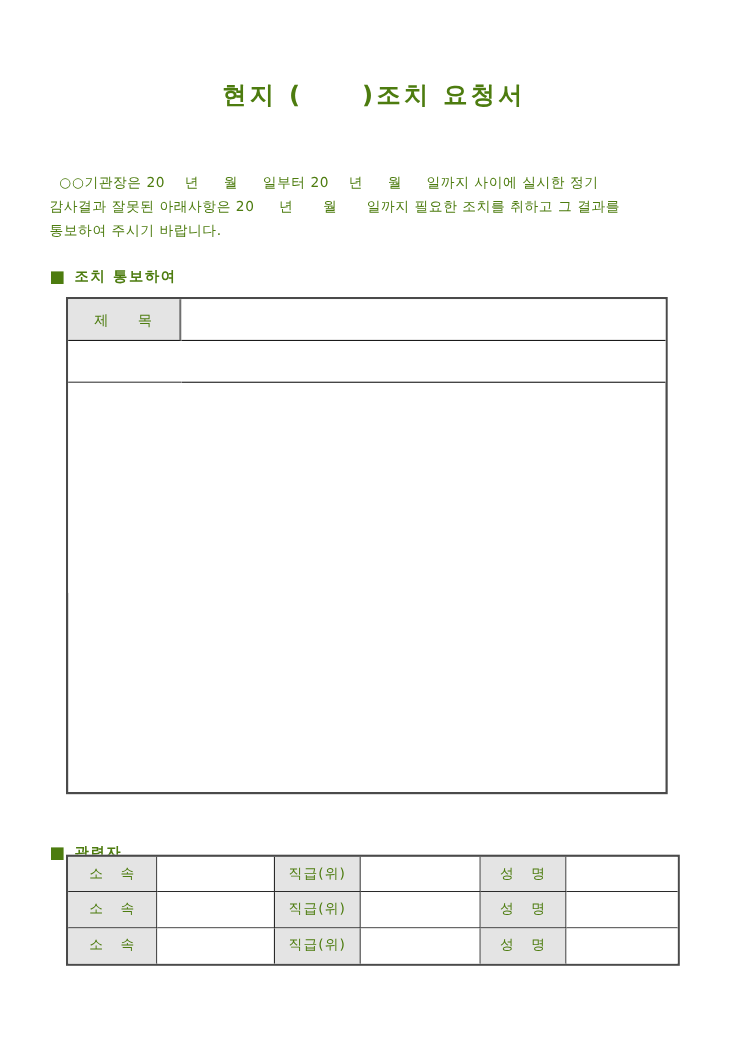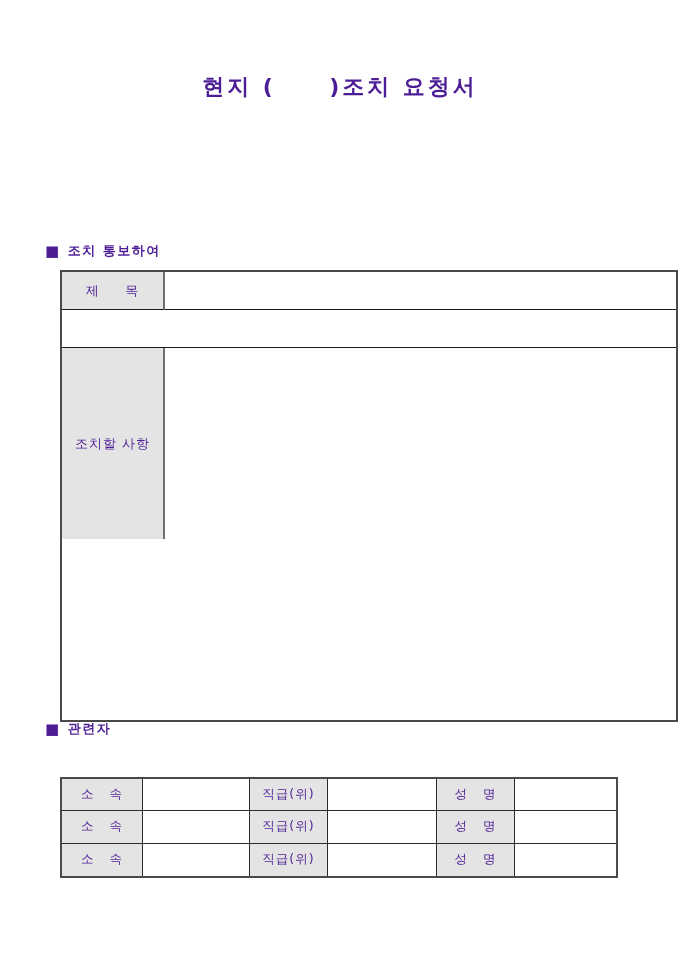--- a/index.html
+++ b/index.html
@@ -3,21 +3,21 @@
 <meta charset="utf-8">
 <style>
   html, body { margin: 0; padding: 0; background: #888; }
   .page {
     position: relative;
     width: 680px;
     height: 962px;
     margin: 0 auto;
     background: #ffffff;
     font-family: "DejaVu Sans", "Liberation Sans", sans-serif;
-    color: #4c1d95;
+    color: #4d7c0f;
     overflow: hidden;
   }
 
   .doc-title {
     position: absolute;
     top: 72px;
     left: 0;
     width: 100%;
     text-align: center;
     font-size: 22px;
@@ -39,28 +39,28 @@
   .section-heading {
     position: absolute;
     left: 45px;
     font-size: 13px;
     font-weight: bold;
     letter-spacing: 1.5px;
     white-space: pre;
   }
   .section-heading .bullet { font-size: 15px; margin-right: 7px; vertical-align: -1px; }
   .heading-request { top: 242px; }
-  .heading-related { top: 720px; }
+  .heading-related { top: 766px; }
 
   
   .request-table {
     position: absolute;
     left: 60px;
     top: 270px;
-    width: 618px;
+    width: 547px;
     height: 452px;
     display: grid;
     grid-template-columns: 103px 1fr;
     grid-template-rows: 38px 38px 191px 185px;
     border: 2px solid #4a4a4a;
     box-sizing: border-box;
     background: #ffffff;
   }
   .rt-label {
     background: #e4e4e4;
@@ -111,32 +111,36 @@
   .pt-col-last { border-right: none; }
   .pt-row-last { border-bottom: none; }
 </style>
 </head>
 <body>
 
 <div class="page">
 
   <div class="doc-title">현지 (     )조치 요청서</div>
 
+  <div class="intro">
+    <div class="intro-line">  ○○기관장은 20    년     월     일부터 20    년     월     일까지 사이에 실시한 정기</div>
+    <div class="intro-line">감사결과 잘못된 아래사항은 20     년      월      일까지 필요한 조치를 취하고 그 결과를</div>
+    <div class="intro-line">통보하여 주시기 바랍니다.</div>
+  </div>
 
   <div class="section-heading heading-request"><span class="bullet">■</span><span>조치 통보하여</span></div>
 
   <div class="request-table">
     <div class="rt-label">제     목</div>
     <div class="rt-value"></div>
 
     <div class="rt-value"></div>
 
     <div class="rt-value"></div>
 
-    <div class="rt-label rt-last">조치할 사항</div>
     <div class="rt-value rt-last"></div>
   </div>
 
   <div class="section-heading heading-related"><span class="bullet">■</span><span>관련자</span></div>
 
   <div class="related-table">
 
     <div class="pt-cell pt-label">소   속</div>
     <div class="pt-cell pt-value"></div>
     <div class="pt-cell pt-label">직급(위)</div>

